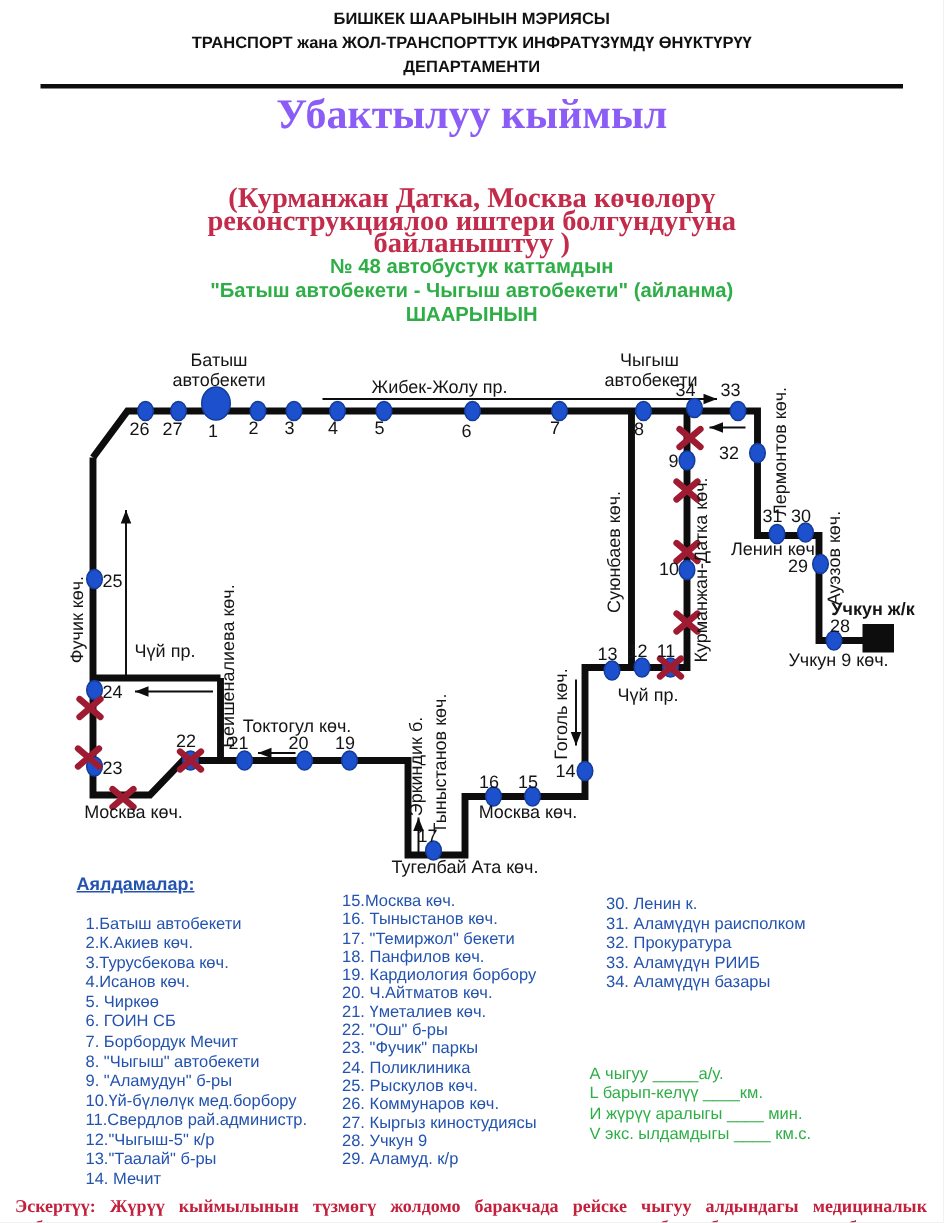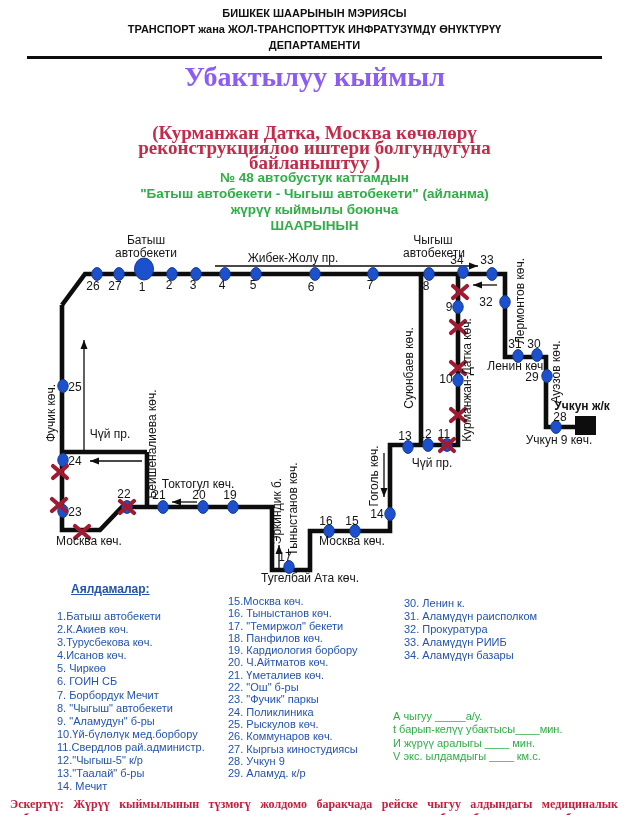--- a/index.html
+++ b/index.html
@@ -6,21 +6,21 @@
   #page{position:relative;width:629px;height:815px;background:#ffffff;overflow:hidden;
         font-family:"Liberation Sans",sans-serif;}
   .abs{position:absolute;}
   .ctr{left:0;right:0;text-align:center;}
   .hdr{top:5px;font-size:11px;font-weight:700;line-height:16px;color:#111;}
   .rule{top:56px;left:27px;right:27px;height:3px;background:#0d0d0d;}
   .title1{top:61px;font-family:"Liberation Serif",serif;font-size:28px;font-weight:700;}
   .title2{top:94px;font-family:"Liberation Serif",serif;font-size:26px;font-weight:700;}
   .redsub{top:125px;font-family:"Liberation Serif",serif;font-size:19px;font-weight:700;line-height:15px;}
   .greensub{top:170px;font-size:13.5px;font-weight:700;line-height:16px;}
-  .legend-head{top:582px;left:71px;font-size:12px;font-weight:700;text-decoration:underline;}
+  .legend-head{top:582px;left:51px;font-size:12px;font-weight:700;text-decoration:underline;}
   .col{font-size:11px;}
   .col .line{white-space:nowrap;}
   #col1{top:598px;left:57px;line-height:13.1px;}
   #col2{top:595px;left:228px;line-height:12.3px;}
   #col3{top:597px;left:378px;line-height:13px;}
   #metrics{top:710px;left:393px;font-size:11px;line-height:13.4px;}
   #footer{top:786px;left:10px;width:608px;font-family:"Liberation Serif",serif;
           font-size:12px;font-weight:700;line-height:13.5px;text-align:justify;}
   svg{position:absolute;left:0;top:0;}
   .stop-num{font:12px "Liberation Sans",sans-serif;fill:#151515;}
@@ -44,21 +44,20 @@
 
   <div class="abs ctr redsub c-red" style="color: rgb(195, 43, 74);">
       <div class="line">(Курманжан Датка, Москва көчөлөрү</div>
       <div class="line">реконструкциялоо иштери болгундугуна</div>
       <div class="line">байланыштуу )</div>
     </div>
 
   <div class="abs ctr greensub c-green" style="color: rgb(47, 174, 71); text-align: center;">
       <div class="line">№ 48 автобустук каттамдын</div>
       <div class="line">"Батыш автобекети  -  Чыгыш автобекети" (айланма)</div>
-      <div class="line">жүрүү кыймылы боюнча</div>
       <div class="line">ШААРЫНЫН</div>
     </div>
 
   <svg id="route-svg" width="629" height="815" viewBox="0 0 629 815">
       <polyline points="62,305 62,530 100,530 122,507 272,507 272,570 310,570 310,531 390,531 390,445 458,445 458,274" fill="none" stroke="#0d0d0d" stroke-width="4.6" stroke-linejoin="miter"></polyline>
       <polyline points="62,305 85,274 505,274 505,357 546,357 546,427 577,427" fill="none" stroke="#0d0d0d" stroke-width="4.6" stroke-linejoin="miter"></polyline>
       <polyline points="421,274 421,445" fill="none" stroke="#0d0d0d" stroke-width="4.6" stroke-linejoin="miter"></polyline>
       <polyline points="147,452 147,507" fill="none" stroke="#0d0d0d" stroke-width="4.6" stroke-linejoin="miter"></polyline>
       <polyline points="62,452 147,452" fill="none" stroke="#0d0d0d" stroke-width="4.6" stroke-linejoin="miter"></polyline>
       <rect x="575" y="416" width="21" height="19" fill="#0d0d0d"></rect>
@@ -222,20 +221,20 @@
   <div id="col3" class="abs col c-blue" style="color: rgb(35, 83, 174); margin-left: 26px;">
       <div class="line">30. Ленин к.</div>
       <div class="line">31. Аламүдүн раисполком</div>
       <div class="line">32. Прокуратура</div>
       <div class="line">33. Аламүдүн РИИБ</div>
       <div class="line">34. Аламүдүн базары</div>
     </div>
 
   <div id="metrics" class="abs c-green" style="color: rgb(47, 174, 71);">
       <div class="line">А чыгуу _____а/у.</div>
-      <div class="line">t барып-келүү убактысы____мин.</div>
+      <div class="line">L барып-келүү ____км.</div>
       <div class="line">И жүрүү аралыгы ____  мин.</div>
       <div class="line">V экс. ылдамдыгы ____ км.с.</div>
     </div>
 
   <p id="footer" class="abs" style="color: rgb(194, 32, 60);"><b>Эскертүү:</b><span> Жүрүү кыймылынын түзмөгү жолдомо баракчада рейске чыгуу алдындагы медициналык күбөлөндүрүүдөн жана техникалык кароодон өткөндүгү тууралуу штамп коюлбаган болсо, жараксыз болуп</span></p>
 
 </div>
 
 </body></html>

